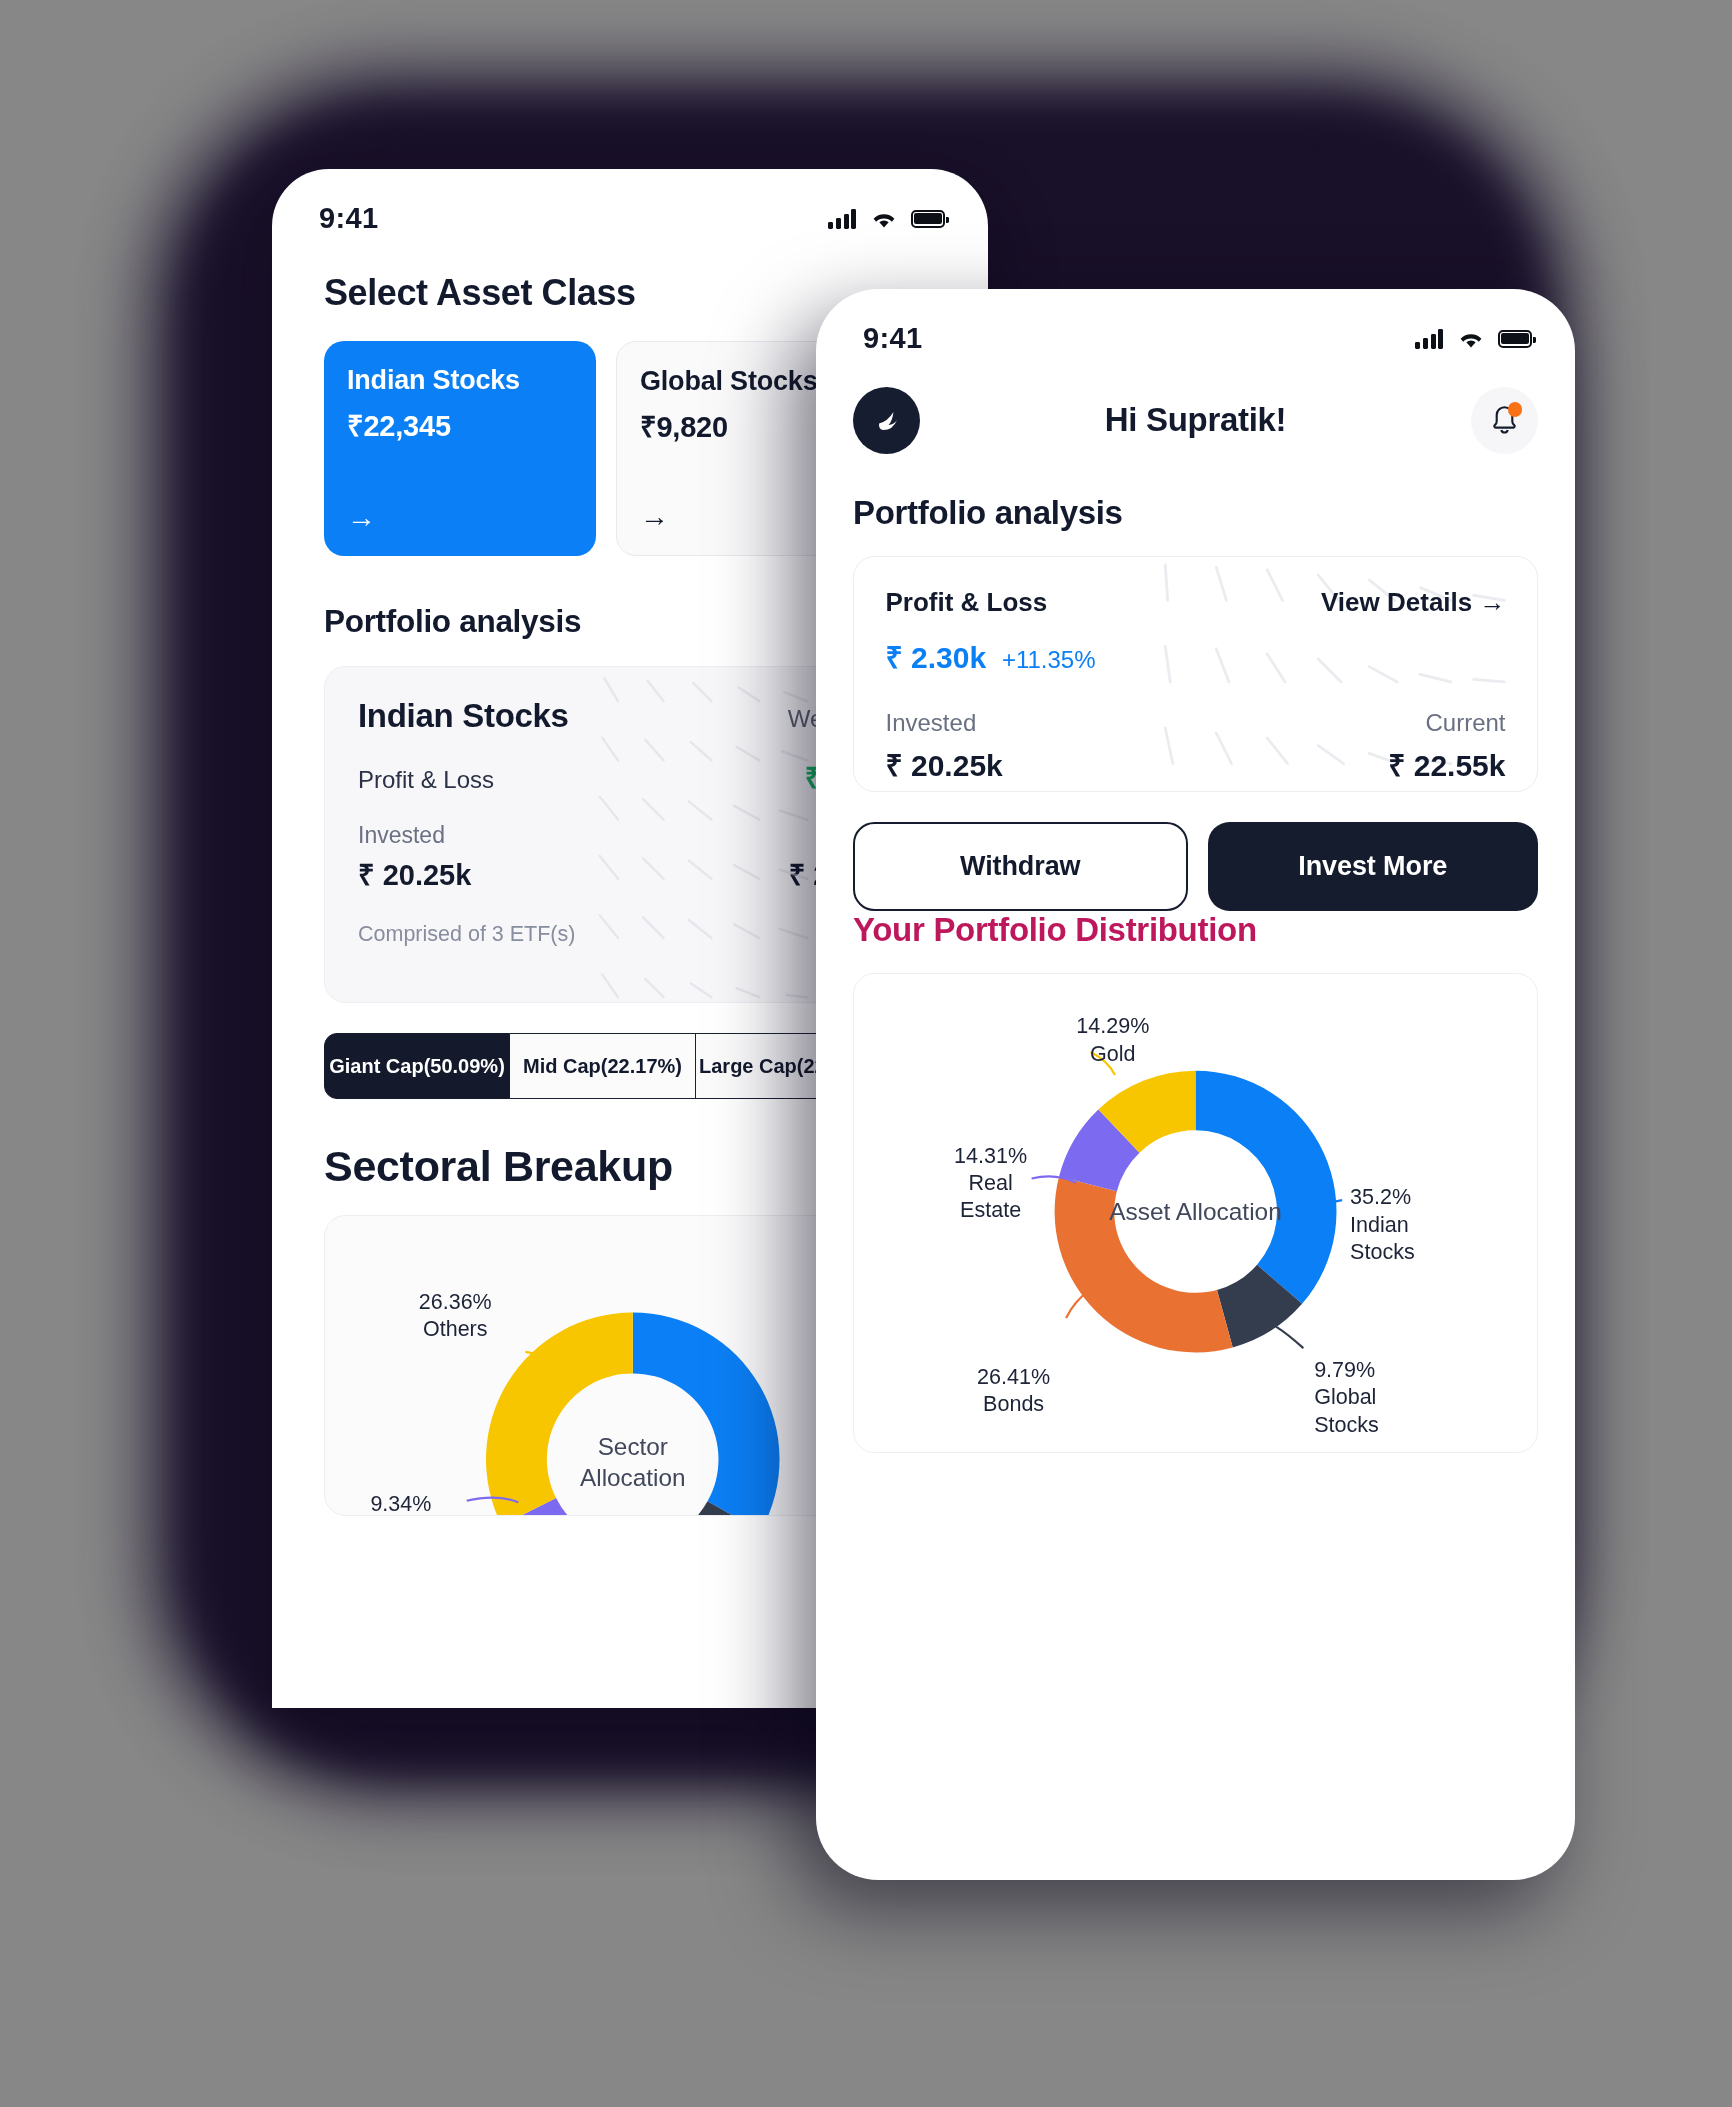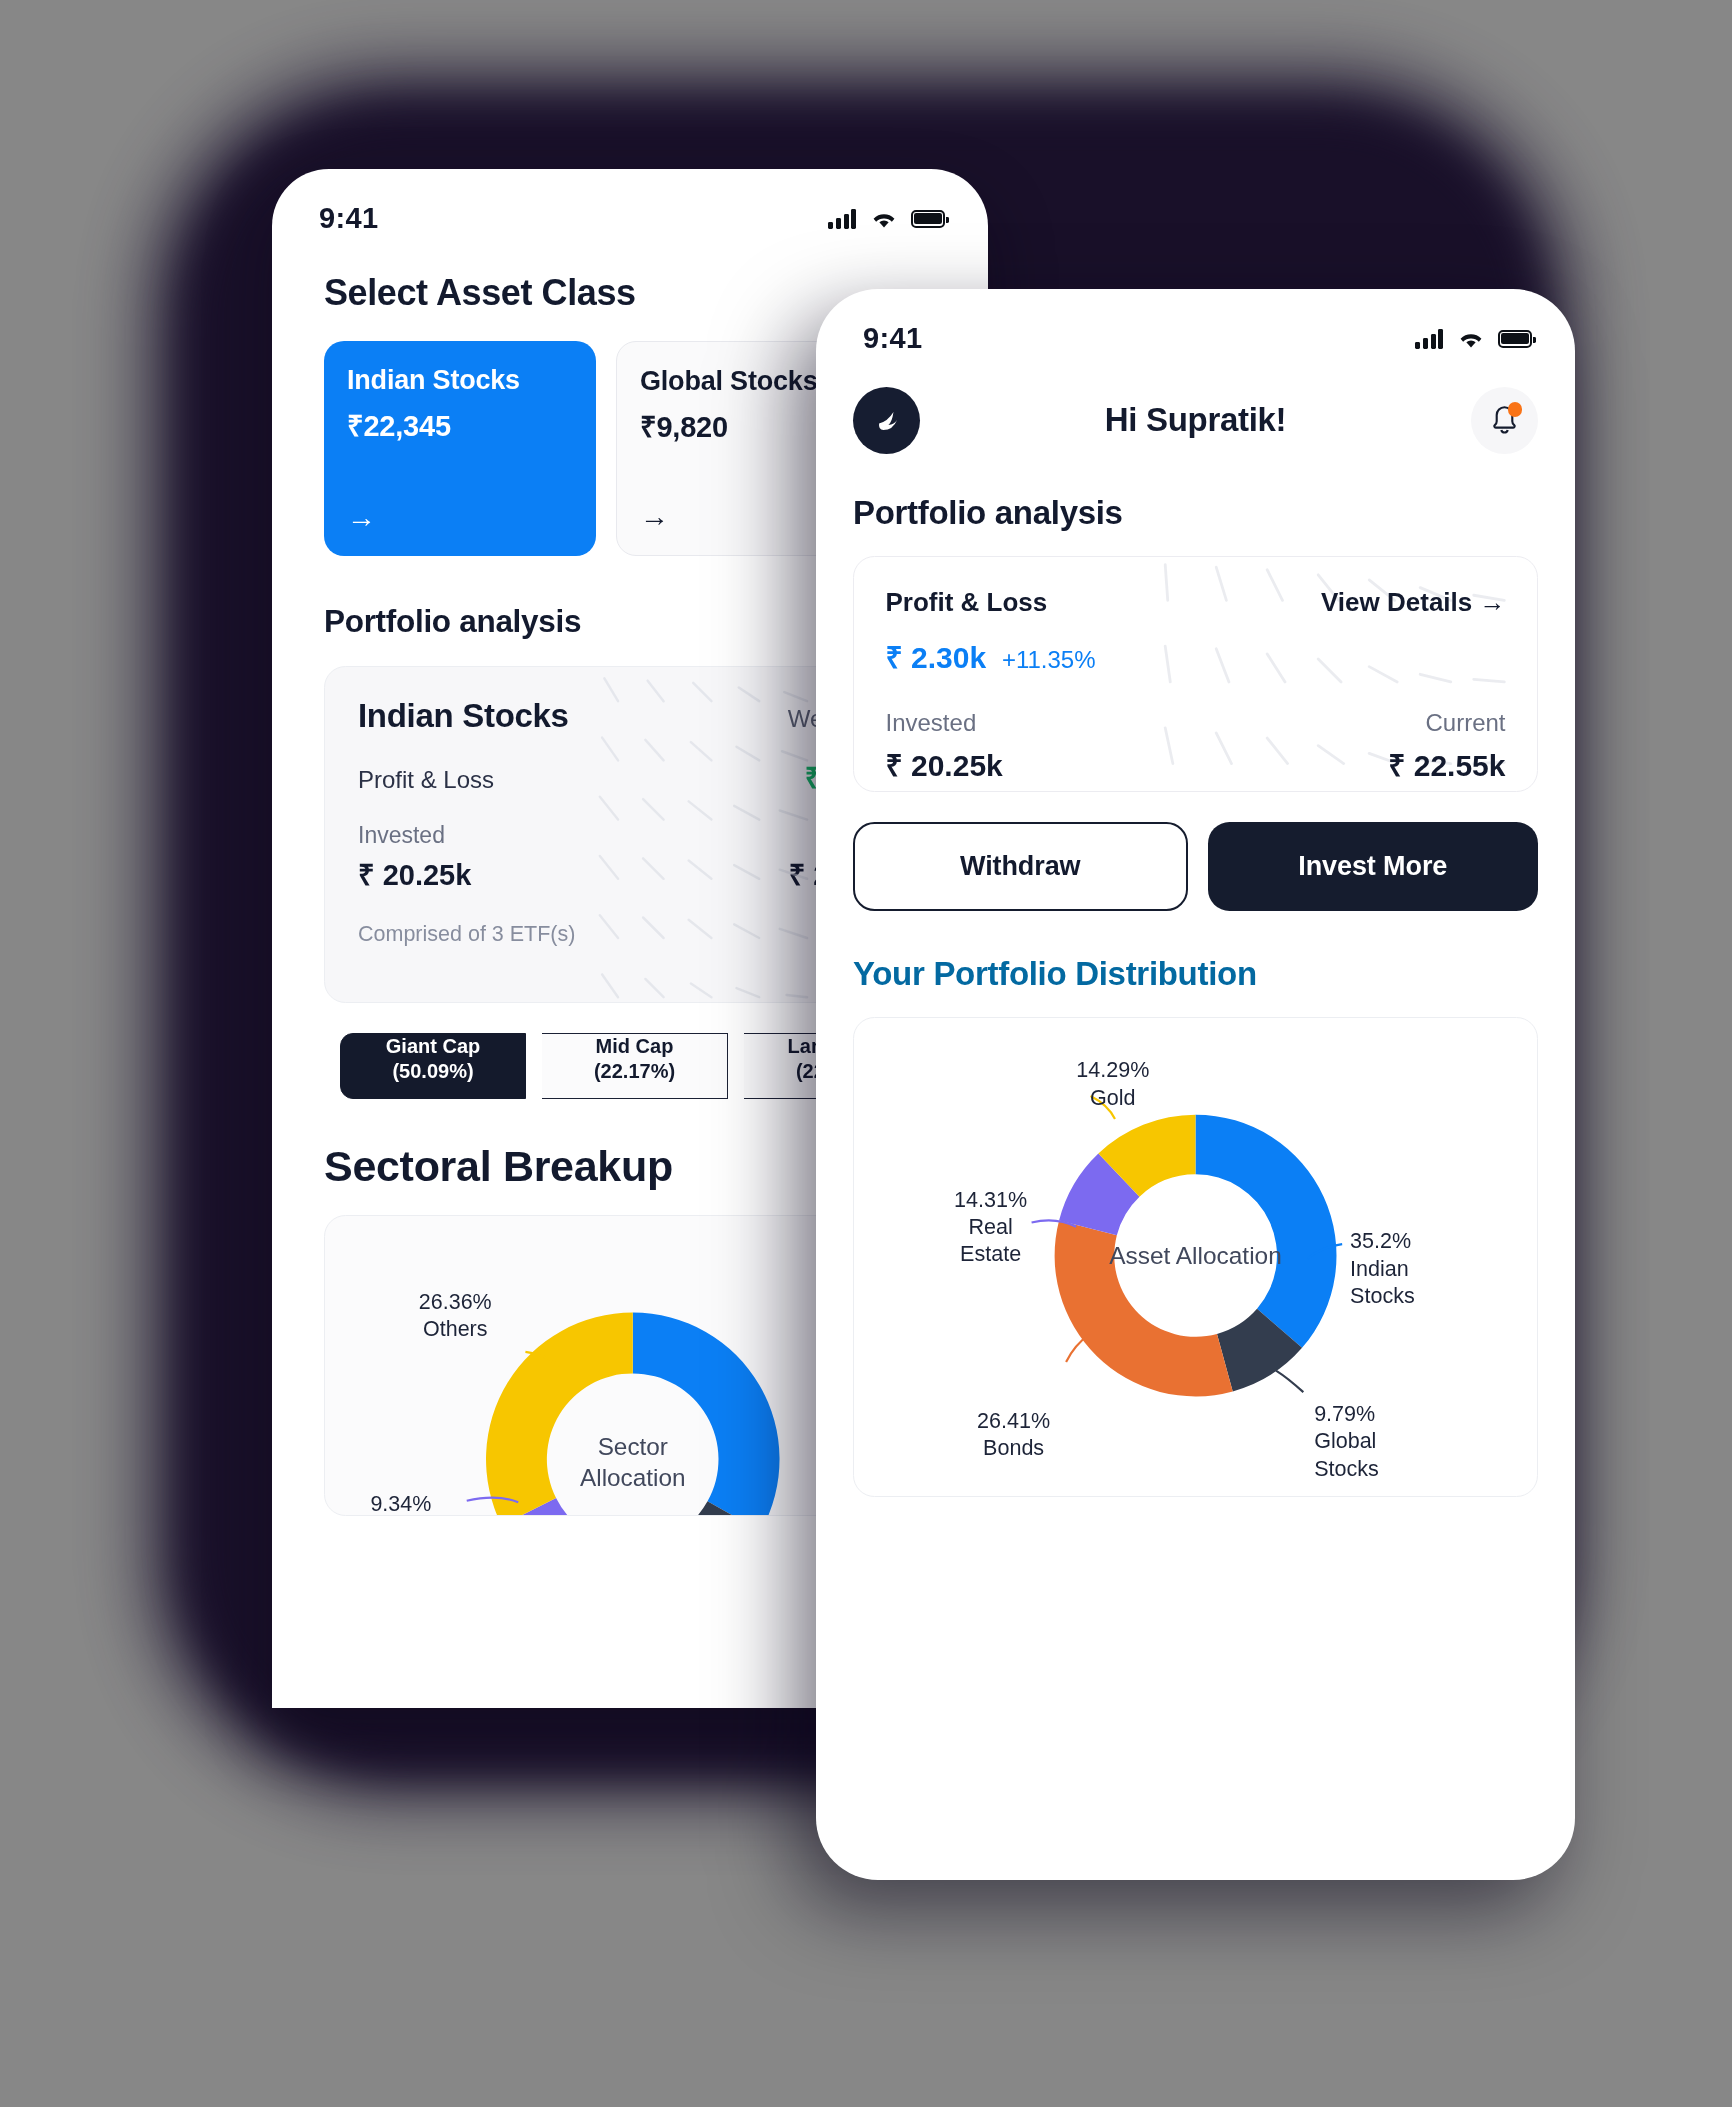--- a/index.html
+++ b/index.html
@@ -126,25 +126,24 @@
   .pa-line { display:flex; justify-content: space-between; align-items:baseline; margin-top: 21.5px;}
   .pa-label { font-size: 24px; color: #2b3146; }
   .pa-pl { font-size: 29px; font-weight: 700; color: #14b866; }
   .pa-sublabel { font-size: 23px; color: #6a7083; margin-top: 26px; }
   .pa-amt { font-size: 29px; font-weight: 700; color: #131a2e; margin-top: 5.7px; }
   .pa-note { font-size: 21.5px; color: #878d9e; margin-top: 29px; }
   .pa-two { display:flex; justify-content: space-between; }
 
   .caps { display:flex; margin-top: 30px; }
   .cap {
-    width: 186px; height: 66px; display:flex; flex-direction: column;
-    align-items:center; justify-content:flex-start; font-size: 20px; font-weight: 700;
+    width: 186px; height: 66px; display:flex; flex-direction: row;
+    align-items:center; justify-content:center; font-size: 20px; font-weight: 700;
     line-height: 1.24; color:#131a2e; background:#fbfbfc; border:1.4px solid #1b2135;
     border-left-width:0;
-    margin-left:16px;
   }
   .cap.first { border-left-width:1.4px; border-radius: 13px 0 0 13px; background:#141a2c; color:#fff; border-color:#141a2c;}
   .l-sub2 { font-size: 43px; font-weight: 700; color:#131a2e; margin-top: 43px; letter-spacing:-0.3px;}
 
   .sector-card {
     margin-top: 24px; border-radius: 21.5px; background: #fbfbfc;
     border: 1.4px solid #eceef2; height: 301px; position: relative; overflow:hidden;
   }
 
   
@@ -205,21 +204,21 @@
   .r-big { font-size: 30px; font-weight:700; color:#131a2e; }
 
   .r-btns { display:flex; gap: 20px; margin-top: 30px; }
   .btn {
     flex:1; height: 89px; border-radius: 21.5px; display:flex; align-items:center;
     justify-content:center; font-size: 27px; font-weight:700; letter-spacing:-0.1px;
   }
   .btn.dark { background:#151c2e; color:#fff; }
   .btn.ghost { background:#fff; color:#131a2e; border:2.1px solid #151c2e; }
 
-  .r-h3 { font-size: 33px; font-weight:700; color:#0369a1; margin-top: 44px; letter-spacing:-0.3px;}
+  .r-h3 { font-size: 33px; font-weight:700; color:#be185d; letter-spacing:-0.3px;}
   .donut-card {
     margin-top: 24px; border-radius: 21.5px; background:#fff; border:1.4px solid #eceef2;
     height: 480px; position:relative; overflow:hidden;
   }
   .donut-label { font-size: 30px; fill:#1d2438; }
   .donut-center { font-size: 34px; fill:#41485c; }
 </style>
 </head>
 <body>
 

